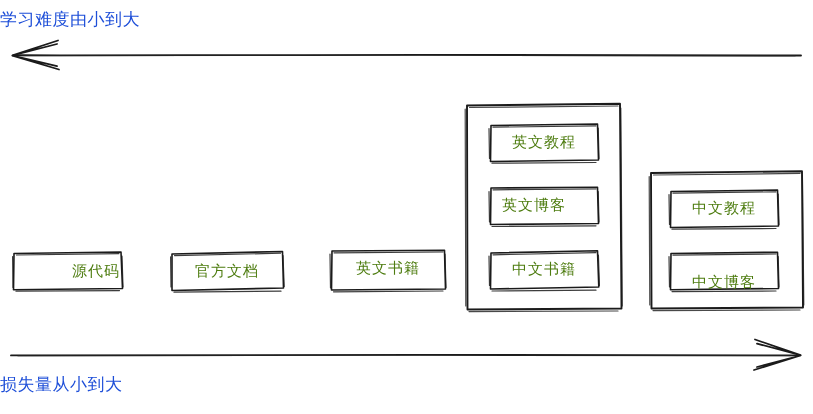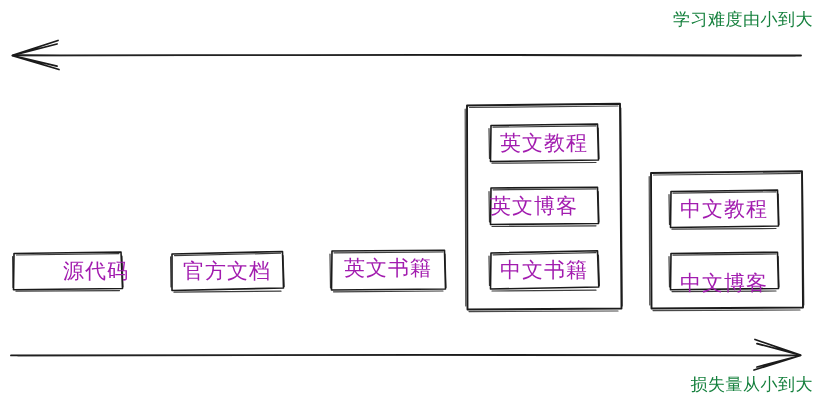--- a/index.html
+++ b/index.html
@@ -18,42 +18,42 @@
   #canvas {
     position: absolute;
     inset: 0;
     width: 813px;
     height: 414px;
   }
   .axis-label {
     position: absolute;
     font-size: 17px;
     letter-spacing: 0.5px;
-    color: #15803d;
+    color: #1d4ed8;
     white-space: nowrap;
-    text-align: right;
+    text-align: left;
   }
   #top-axis-label {
     left: 0;
     right: 0;
     top: 8px;
   }
   #bottom-axis-label {
     left: 0;
     right: 0;
     top: 373px;
   }
   .node-label {
     position: absolute;
     display: flex;
     align-items: center;
     justify-content: center;
-    font-size: 21px;
+    font-size: 15px;
     letter-spacing: 1px;
-    color: #a21caf;
+    color: #4d7c0f;
     white-space: nowrap;
     pointer-events: none;
     text-align: right;
   }
 </style>
 </head>
 <body>
 
 <svg id="canvas" viewBox="0 0 813 414" xmlns="http://www.w3.org/2000/svg">
 

